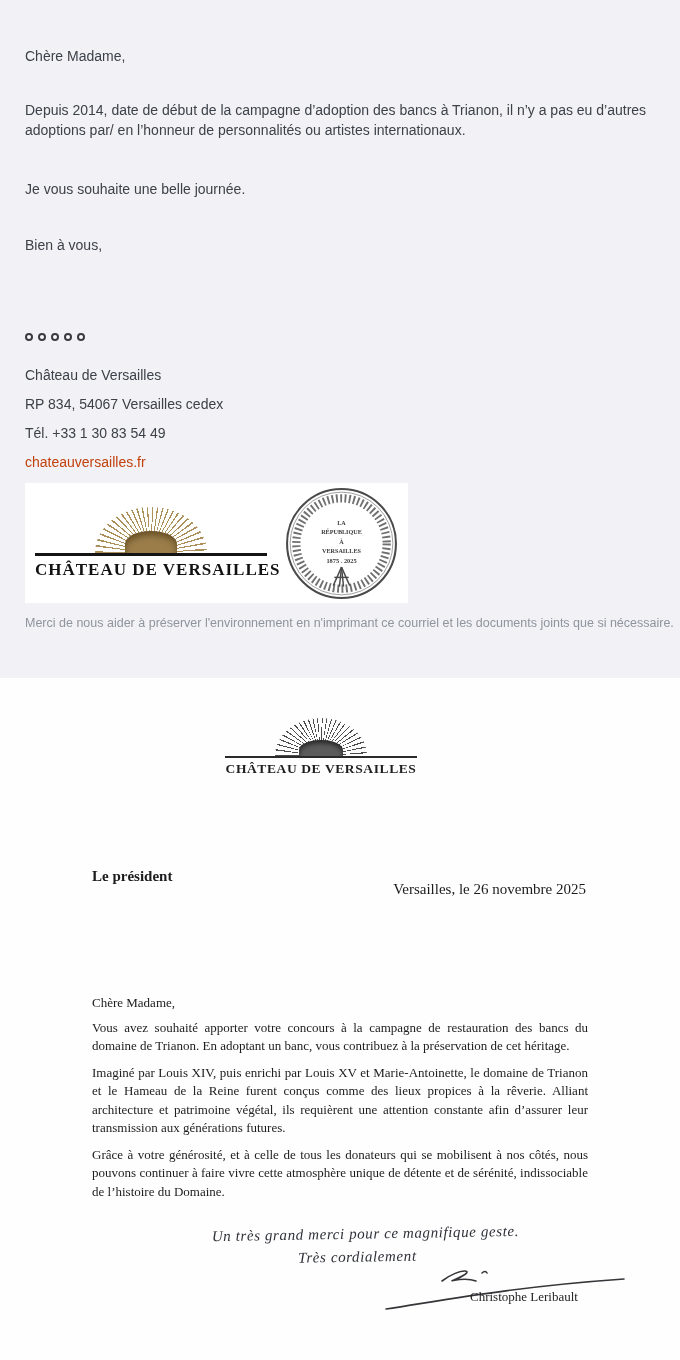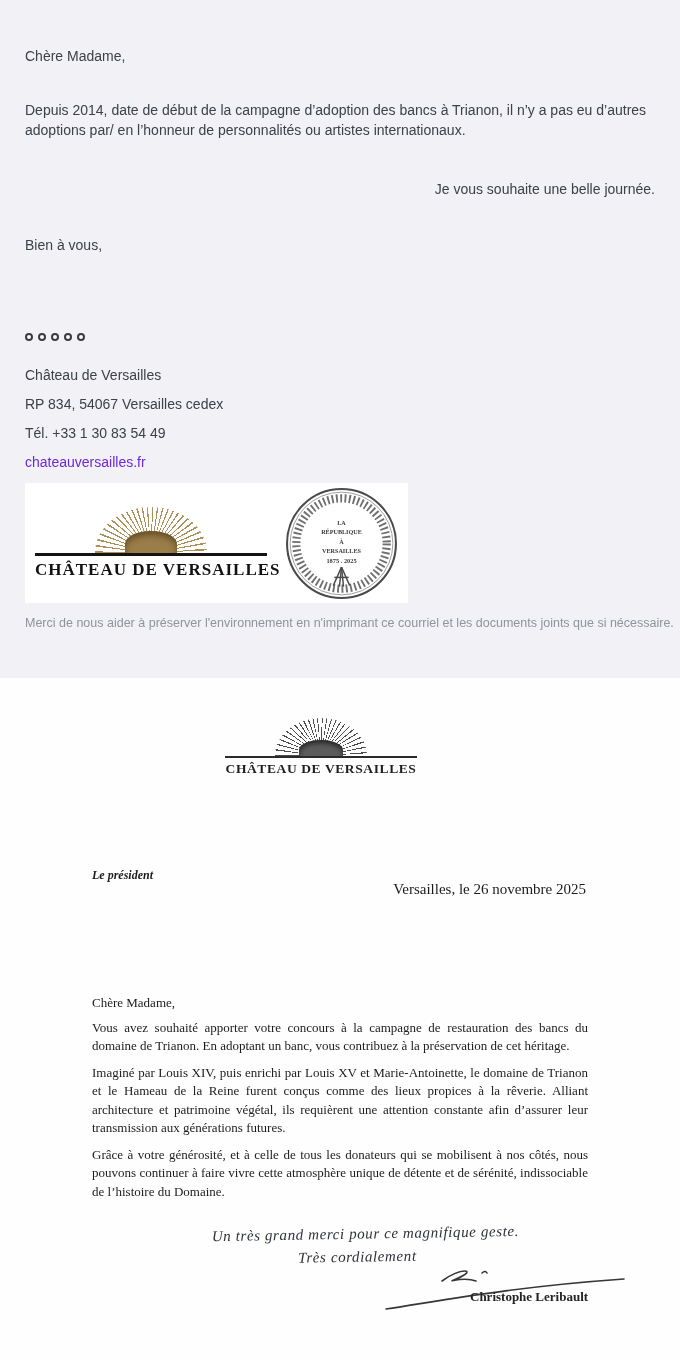--- a/index.html
+++ b/index.html
@@ -10,28 +10,28 @@
   .email {
     width:680px; height:678px;
     background:#f1f1f6;
     padding:46px 25px 0 25px;
     color:#3d4148;
     font-size:14px;
   }
   .e-text { line-height:20px; }
   .e-greeting { margin-bottom:34px; }
   .e-para1 { margin-bottom:39px; max-width:638px; }
-  .e-para2 { margin-bottom:36px;text-align:right; }
+  .e-para2 { margin-bottom:36px; }
   .e-closing { margin-bottom:76px; }
 
   .dots { height:12px; margin-bottom:24px; display:flex; align-items:center; gap:5px; }
   .dot { width:8px; height:8px; border-radius:50%; border:2.5px solid #3a3a40; background:#fdfdfd; display:inline-block; }
 
   .sig-line { line-height:16px; margin-bottom:13px; }
-  .e-link { color:#6d28d9; text-decoration:none;margin-top:47px; }
+  .e-link { color:#c2410c; text-decoration:none;margin-top:47px; }
 
   .logo-card {
     width:383px; height:120px; background:#ffffff;
     margin-top:13px;
     display:flex; align-items:center; justify-content:space-between;
     padding:0 6px 0 10px;
   }
   .logo-left { width:232px; text-align:center; }
   .sunburst {
     width:112px; height:46px; margin:0 auto;
@@ -70,36 +70,36 @@
     background:repeating-conic-gradient(from -90deg at 50% 100%, #4c4c4c 0deg 1.6deg, transparent 1.6deg 7deg);
   }
   .sunburst.dark::after { width:44px; height:20px; background:#5c5c5c; box-shadow:inset 0 3px 5px rgba(0,0,0,.6); }
   .l-rule { border-top:2.5px solid #2a2a2a; }
   .l-word {
     margin-top:3px; font-weight:bold; font-size:13.5px; letter-spacing:0.6px;
     white-space:nowrap; color:#1e1e1e;
   }
 
   .l-meta { position:absolute; left:92px; top:190px; width:494px; display:flex; justify-content:space-between; align-items:flex-start; }
-  .l-president { font-weight:bold; font-size:12px;font-style:italic; }
+  .l-president { font-weight:bold; font-size:15px; }
   .l-date { font-size:15px; padding-top:13px; }
 
   .l-body { position:absolute; left:92px; top:316px; width:496px; font-size:13px; line-height:18.5px; }
   .l-salut { margin-bottom:6px; }
   .l-para { text-align:justify; margin-bottom:8px; }
 
   .l-hand {
     position:absolute; left:0; top:548px; width:680px;
     font-style:italic; letter-spacing:0.6px; color:#30323a;
     font-size:15px; transform:rotate(-1deg);
   }
   .hand1 { margin-left:212px; }
   .hand2 { margin-left:298px; margin-top:6px; }
 
-  .l-sign { position:absolute; left:380px; top:585px; width:260px; height:60px;font-weight:bold; }
+  .l-sign { position:absolute; left:380px; top:585px; width:260px; height:60px; }
   .sign-svg { position:absolute; left:0; top:0; }
   .signer { position:absolute; left:90px; top:26px; font-size:13px; color:#232325; white-space:nowrap; }
 
   .seal text { font-family:"Liberation Serif", serif; fill:#3a3a3a; }
 </style>
 </head>
 <body>
 
 <div class="email">
   <p class="e-text e-greeting">Chère Madame,</p>

